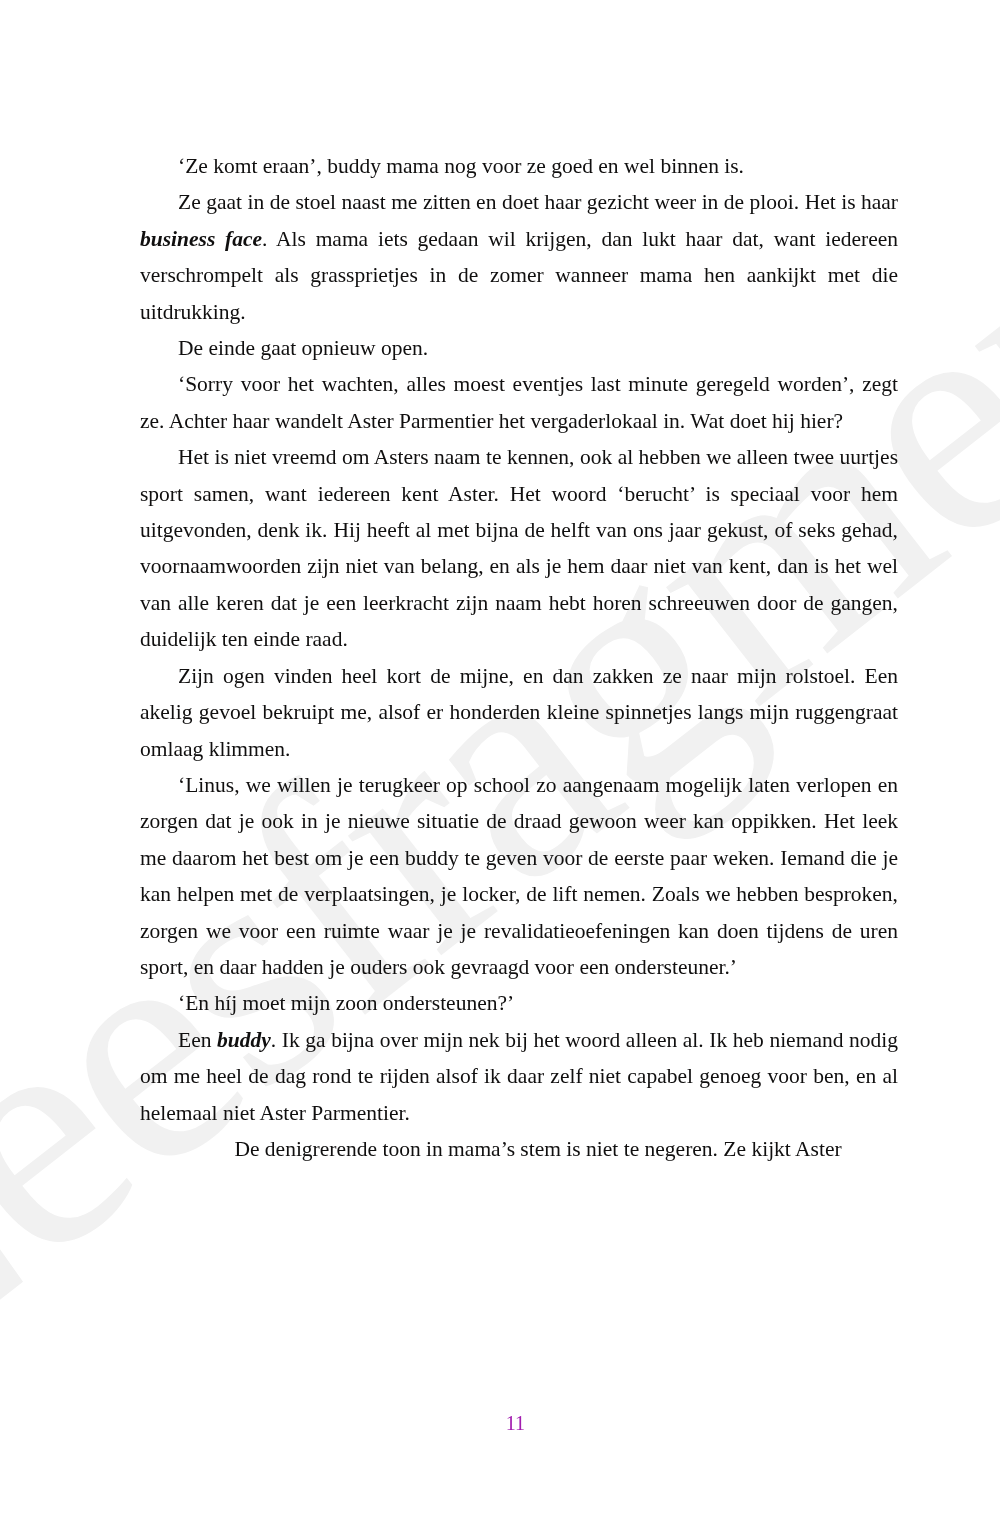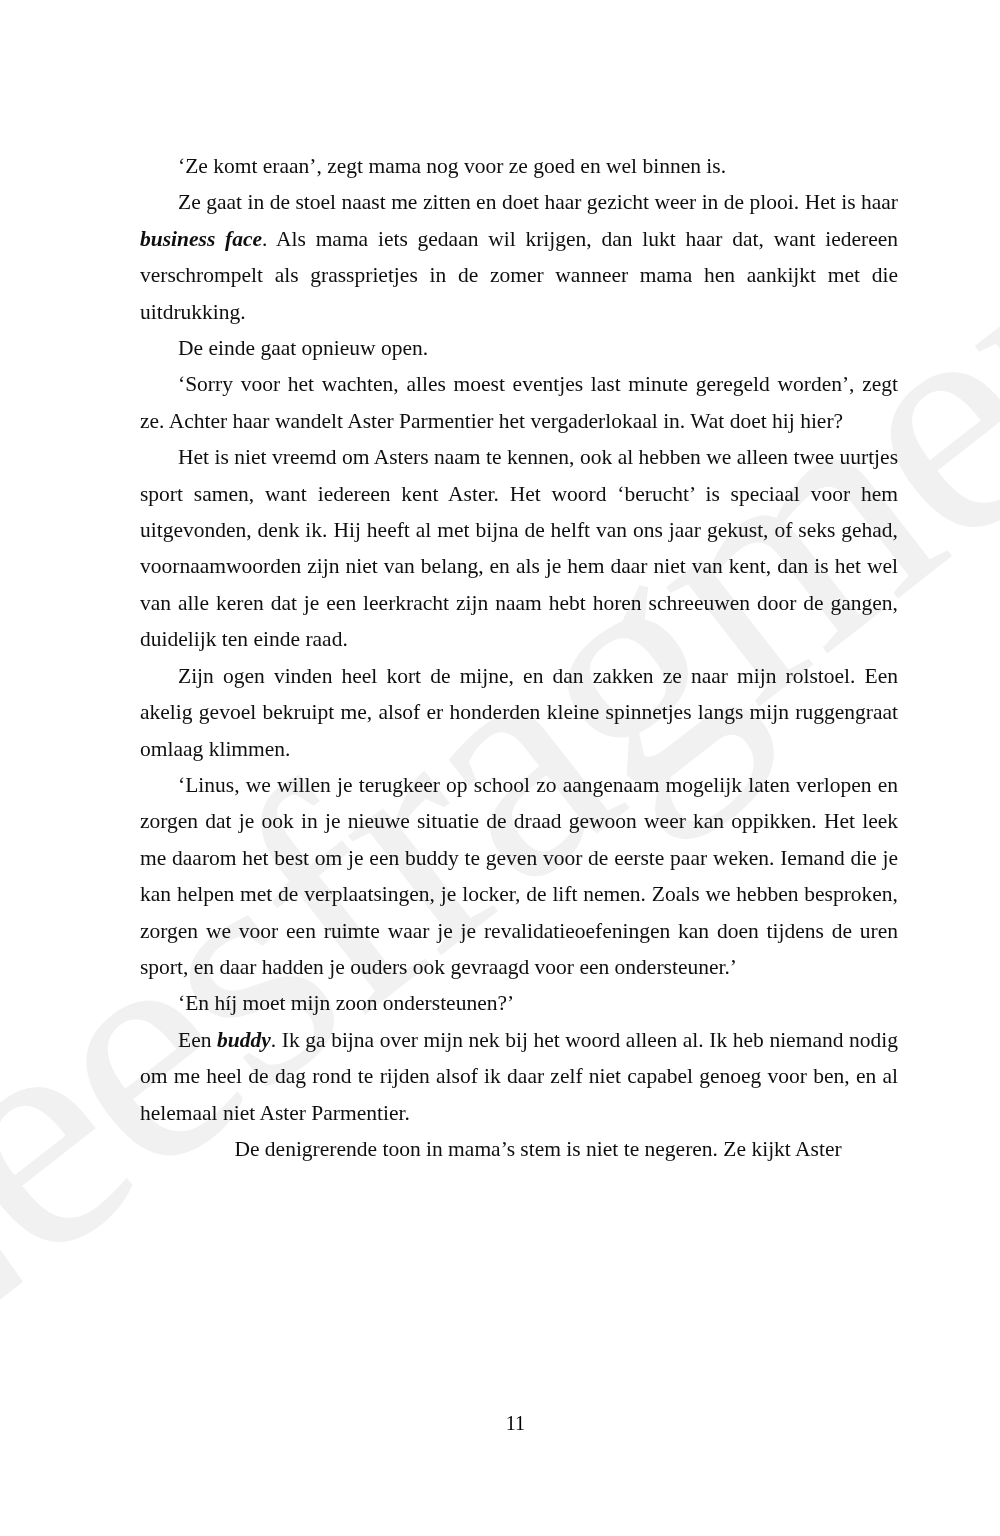--- a/index.html
+++ b/index.html
@@ -75,36 +75,36 @@
   }
 
   
   .page-number {
     position: absolute;
     left: 0;
     right: 0;
     top: 1412px;
     text-align: center;
     font-size: 20px;
-    color: #000000;
+    color: #a21caf;
     z-index: 2;
     margin-left: 31px;
   }
 </style>
 </head>
 <body>
 
 <div class="page">
 
   <div class="watermark-layer">
     <div class="watermark-text">Leesfragment</div>
   </div>
 
   <div class="textblock">
-      <p class="para"><span>‘Ze komt eraan’, zegt mama nog voor ze goed en wel binnen is.</span></p>
+      <p class="para"><span>‘Ze komt eraan’, buddy mama nog voor ze goed en wel binnen is.</span></p>
       <p class="para"><span>Ze gaat in de stoel naast me zitten en doet haar gezicht weer in de plooi. Het is haar </span><em>business face</em><span>. Als mama iets gedaan wil krijgen, dan lukt haar dat, want iedereen verschrompelt als grassprietjes in de zomer wanneer mama hen aankijkt met die uitdrukking.</span></p>
       <p class="para"><span>De einde gaat opnieuw open.</span></p>
       <p class="para"><span>‘Sorry voor het wachten, alles moest eventjes last minute geregeld worden’, zegt ze. Achter haar wandelt Aster Parmentier het vergaderlokaal in. Wat doet hij hier?</span></p>
       <p class="para"><span>Het is niet vreemd om Asters naam te kennen, ook al hebben we alleen twee uurtjes sport samen, want iedereen kent Aster. Het woord ‘berucht’ is speciaal voor hem uitgevonden, denk ik. Hij heeft al met bijna de helft van ons jaar gekust, of seks gehad, voornaamwoorden zijn niet van belang, en als je hem daar niet van kent, dan is het wel van alle keren dat je een leerkracht zijn naam hebt horen schreeuwen door de gangen, duidelijk ten einde raad.</span></p>
       <p class="para"><span>Zijn ogen vinden heel kort de mijne, en dan zakken ze naar mijn rolstoel. Een akelig gevoel bekruipt me, alsof er honderden kleine spinnetjes langs mijn ruggengraat omlaag klimmen.</span></p>
       <p class="para"><span>‘Linus, we willen je terugkeer op school zo aangenaam mogelijk laten verlopen en zorgen dat je ook in je nieuwe situatie de draad gewoon weer kan oppikken. Het leek me daarom het best om je een buddy te geven voor de eerste paar weken. Iemand die je kan helpen met de verplaatsingen, je locker, de lift nemen. Zoals we hebben besproken, zorgen we voor een ruimte waar je je revalidatieoefeningen kan doen tijdens de uren sport, en daar hadden je ouders ook gevraagd voor een ondersteuner.’</span></p>
       <p class="para"><span>‘En híj moet mijn zoon ondersteunen?’</span></p>
       <p class="para"><span>Een </span><em>buddy</em><span>. Ik ga bijna over mijn nek bij het woord alleen al. Ik heb niemand nodig om me heel de dag rond te rijden alsof ik daar zelf niet capabel genoeg voor ben, en al helemaal niet Aster Parmentier.</span></p>
       <p class="para"><span>De denigrerende toon in mama’s stem is niet te negeren. Ze kijkt Aster</span></p>
     </div>

